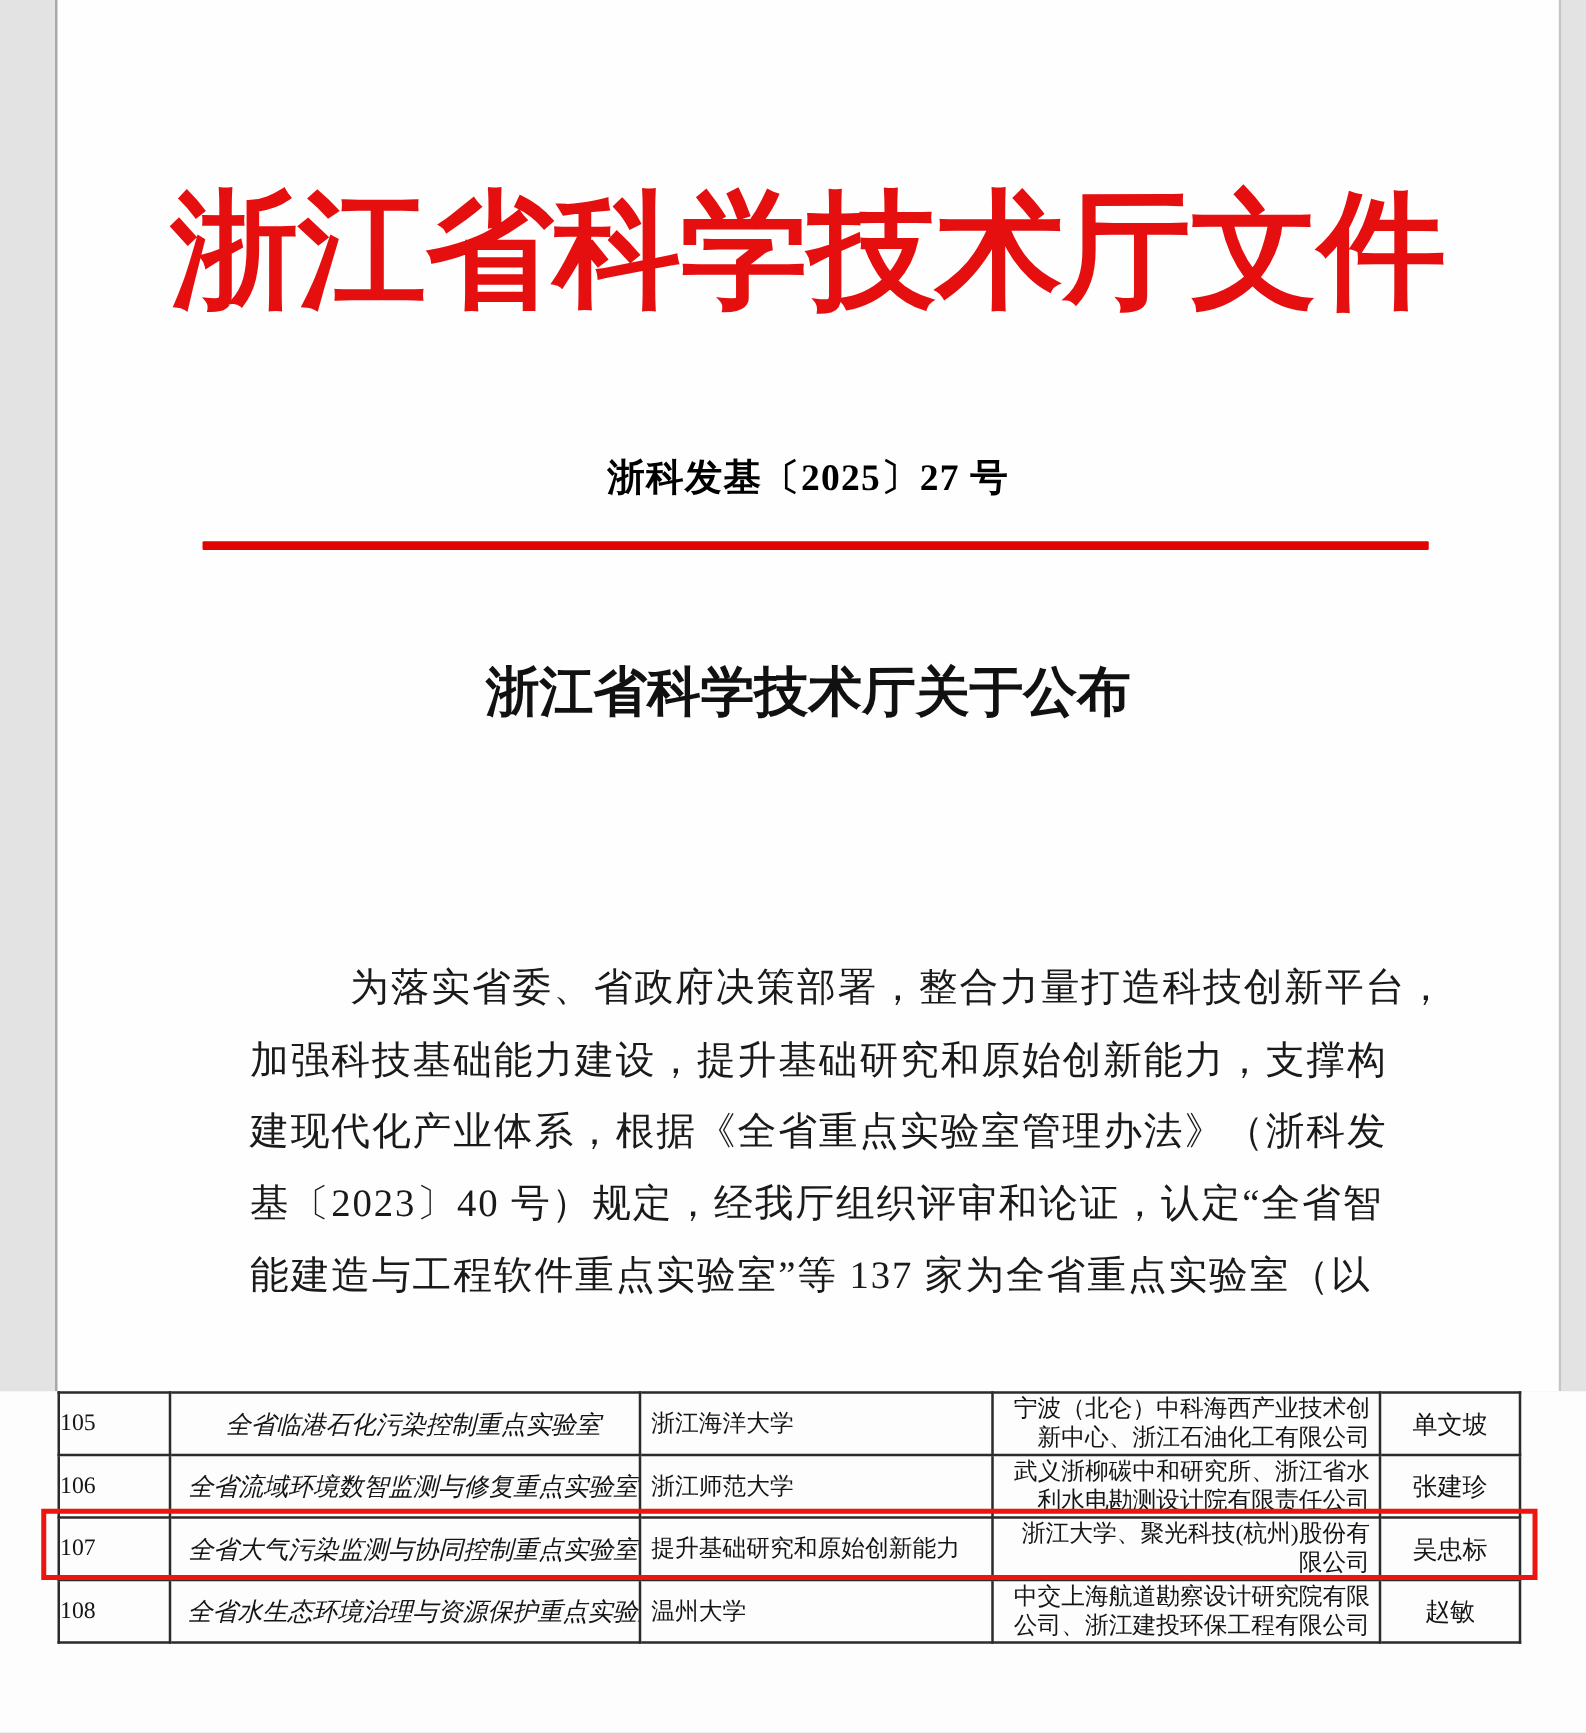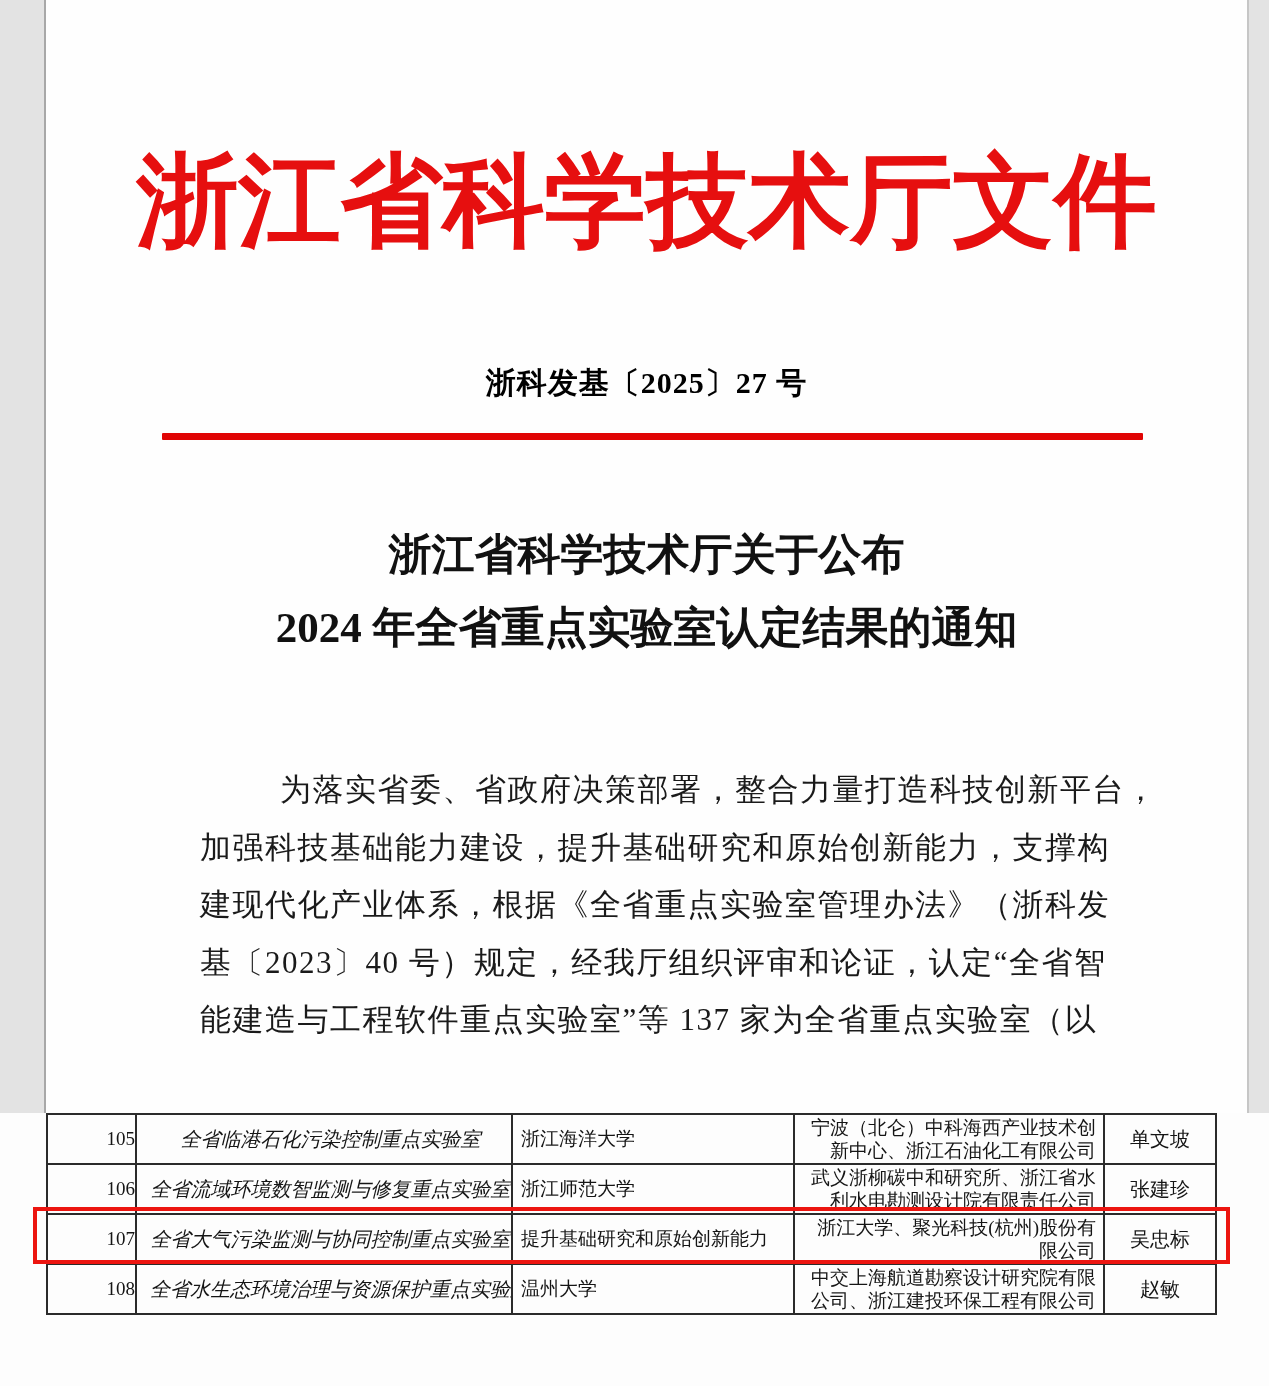--- a/index.html
+++ b/index.html
@@ -54,21 +54,21 @@
   table.lab-table {
     position:absolute; left:46px; top:0;
     border-collapse:collapse; table-layout:fixed; width:1169px;
     font-size:20px; color:#151515;
   }
   table.lab-table td {
     border:2px solid #2b2b2b; vertical-align:middle;
     overflow:hidden;
   }
   table.lab-table tr { height:49px; }
-  td.c-no   { width:89px;  text-align:right; font-size:19px; }
+  td.c-no   { width:89px;  text-align:left; font-size:19px; }
   td.c-lab  { width:376px; text-align:center; padding-left:13px; white-space:nowrap;font-style:italic; }
   td.c-inst { width:282px; text-align:left; padding-left:8px; font-size:19px; white-space:nowrap; }
   td.c-part { width:310px; text-align:right; padding:1px 7px 1px 7px;
               font-size:19px; line-height:23px; word-break:break-all; }
   td.c-dir  { width:112px; text-align:center; }
   .highlight-box {
     position:absolute; left:33px; top:1207px; width:1197px; height:57px;
     border-style:solid; border-width:4px; pointer-events:none;
   }
 </style>
@@ -80,21 +80,20 @@
   <div class="page">
 
     <div class="doc-header-title" id="header-title" style="color: rgb(230, 15, 15);">浙江省科学技术厅文件</div>
 
     <div class="doc-number">浙科发基〔2025〕27 号</div>
 
     <div class="red-rule" id="red-rule" style="background: rgb(224, 4, 4);"></div>
 
     <div class="notice-title">
       <div>浙江省科学技术厅关于公布</div>
-      <div>2024 年全省重点实验室认定结果的通知</div>
     </div>
 
 
     <div class="body-text">
       <div class="body-line indent">为落实省委、省政府决策部署，整合力量打造科技创新平台，</div>
       <div class="body-line">加强科技基础能力建设，提升基础研究和原始创新能力，支撑构</div>
       <div class="body-line">建现代化产业体系，根据《全省重点实验室管理办法》（浙科发</div>
       <div class="body-line">基〔2023〕40 号）规定，经我厅组织评审和论证，认定“全省智</div>
       <div class="body-line">能建造与工程软件重点实验室”等 137 家为全省重点实验室（以</div>
     </div>

